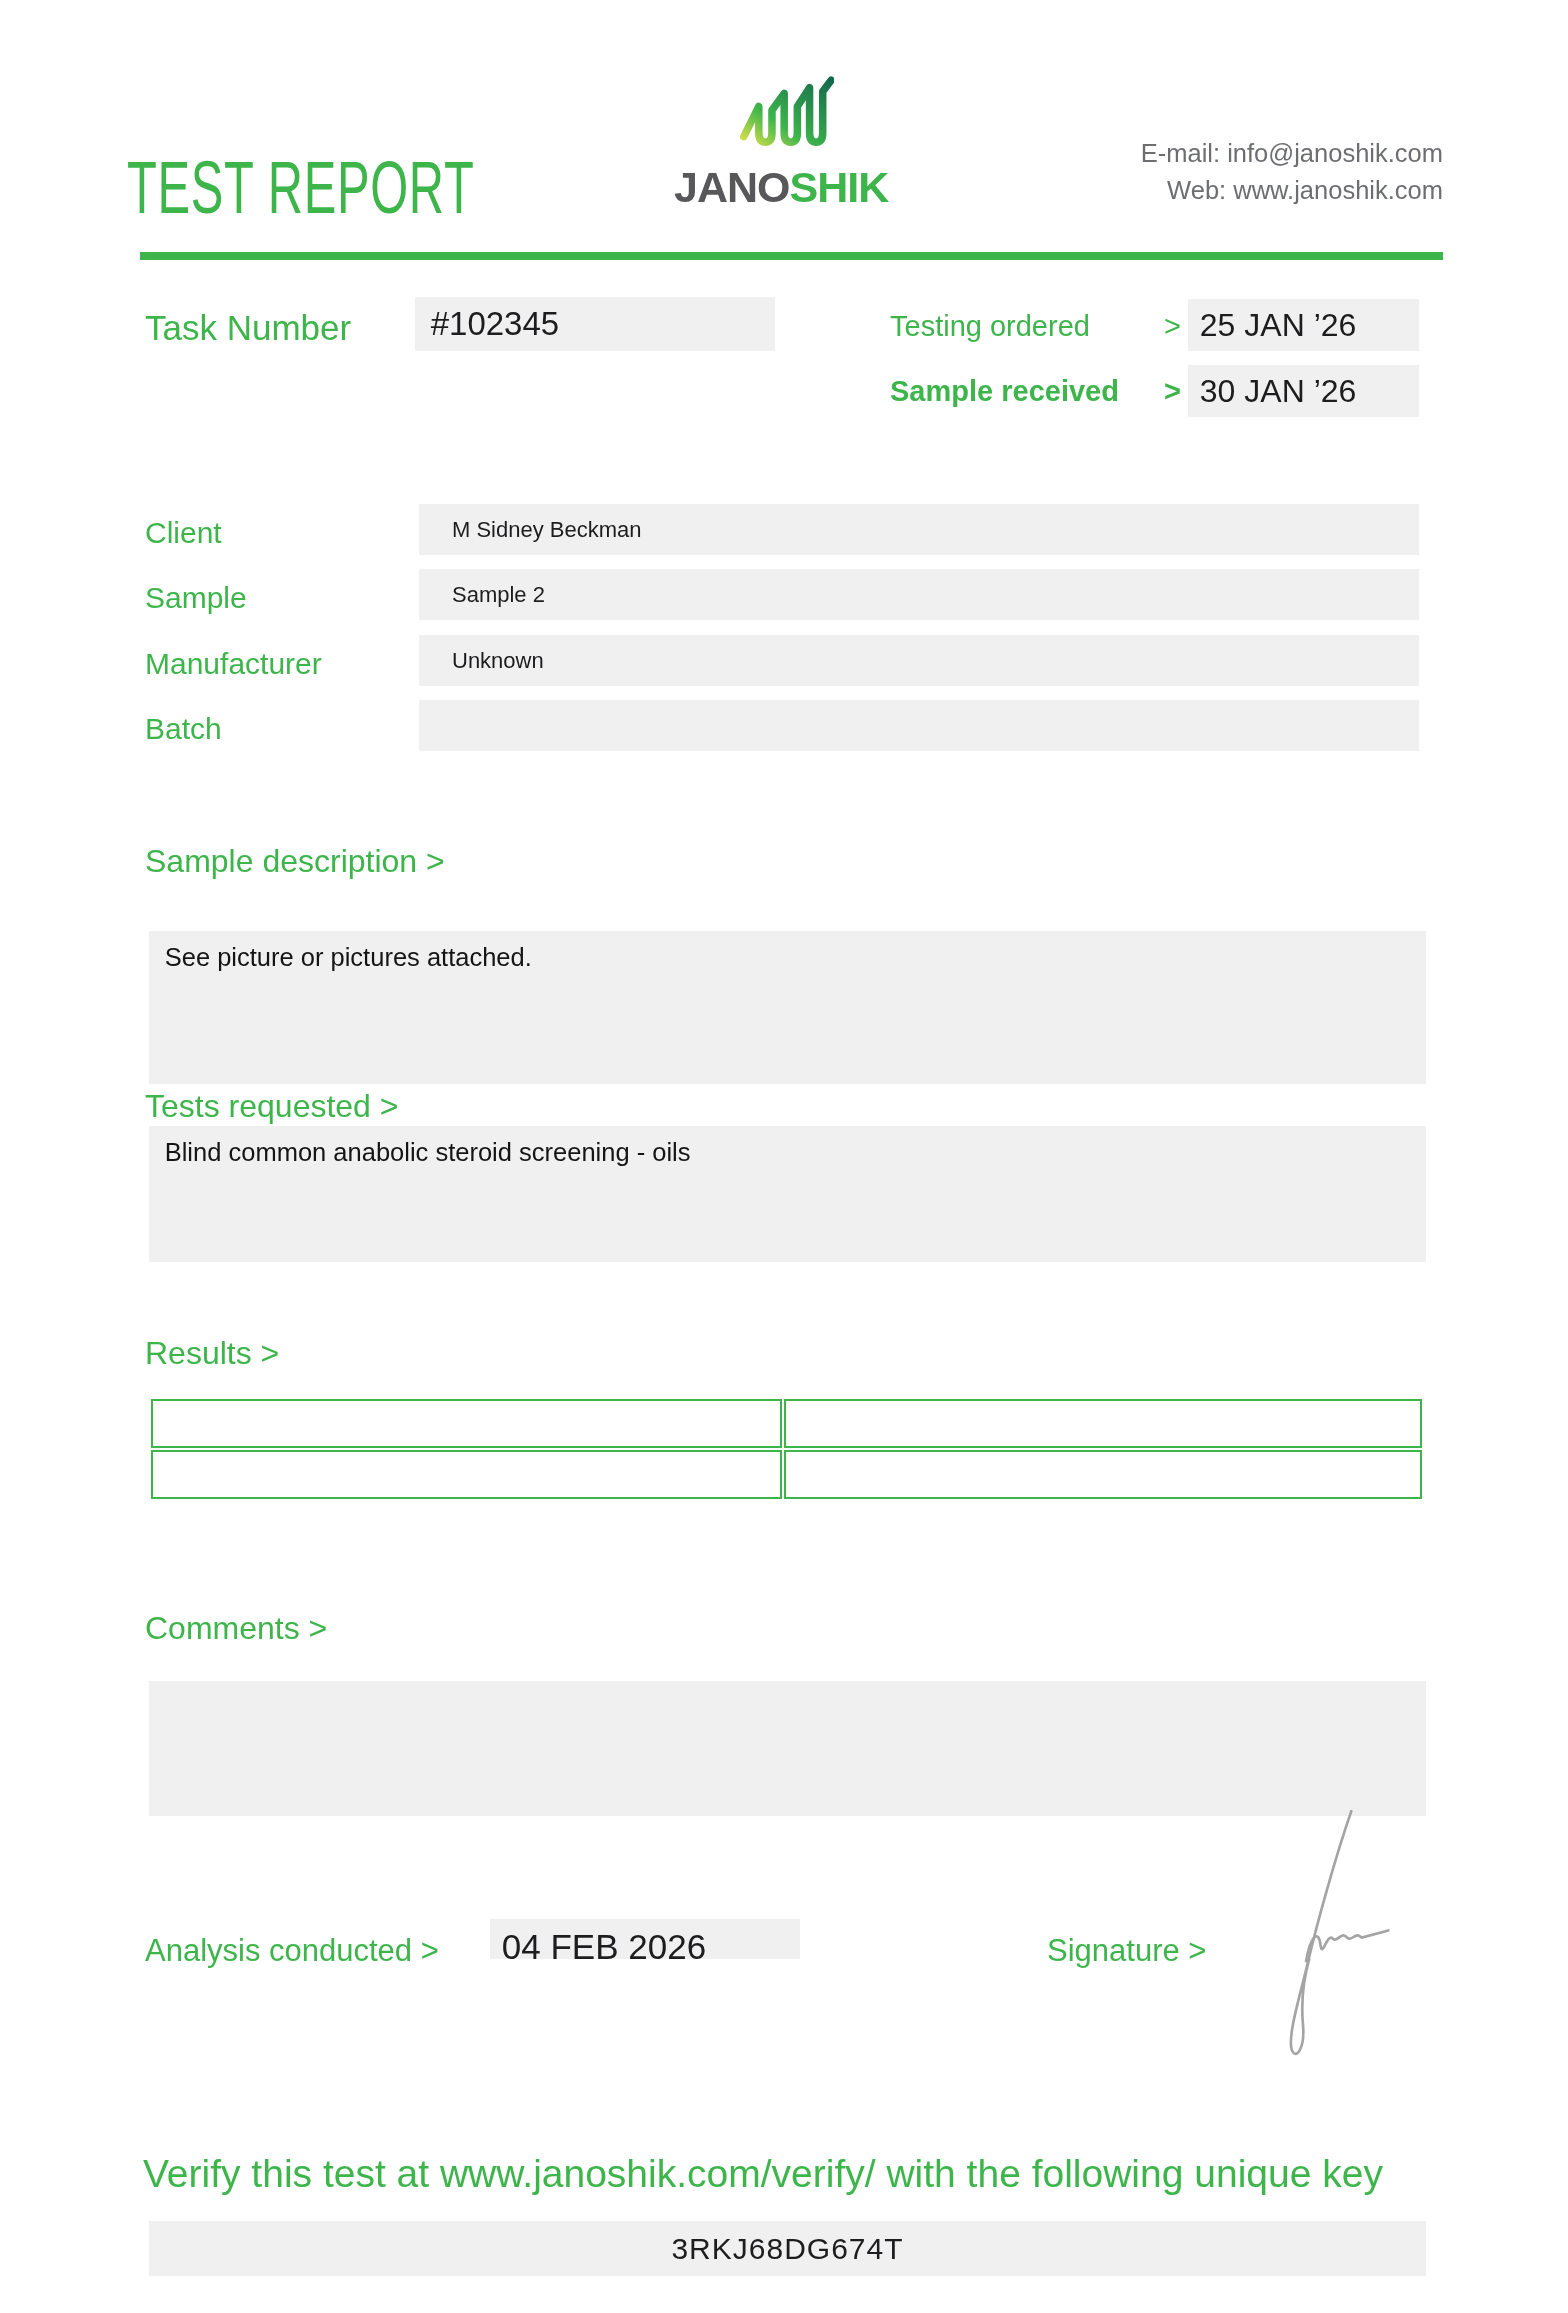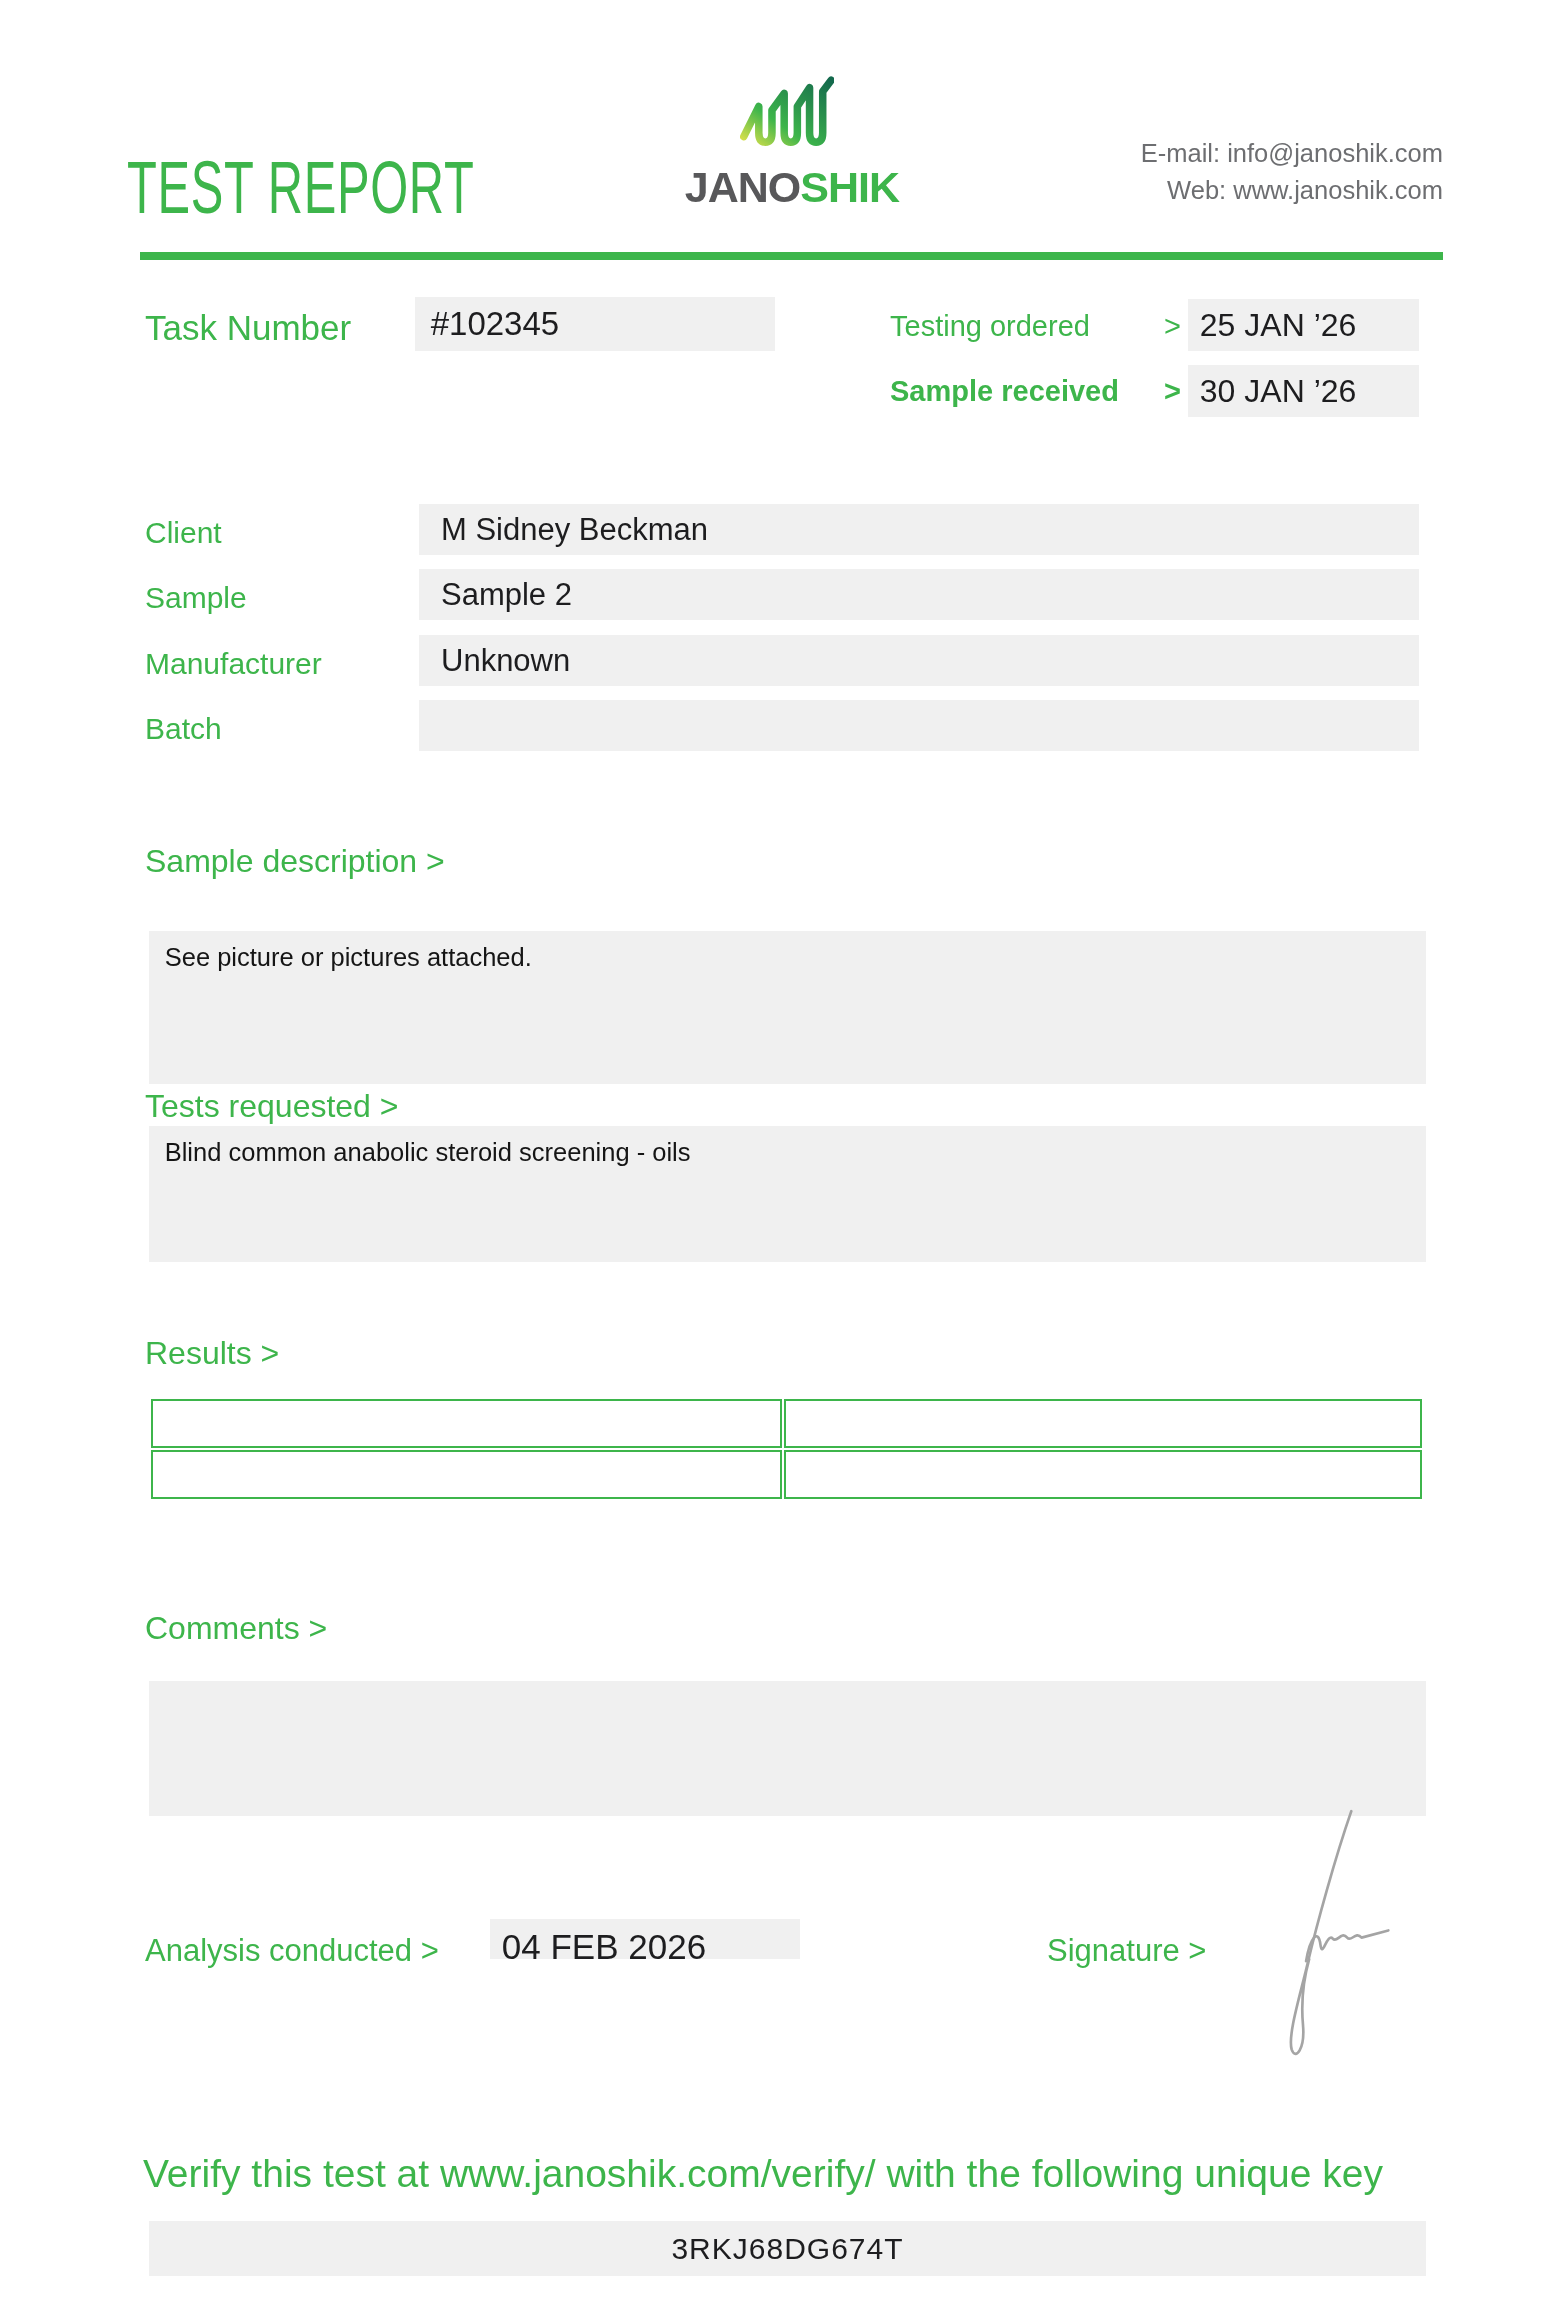--- a/index.html
+++ b/index.html
@@ -13,21 +13,21 @@
     overflow: hidden;
   }
 
   
   .title {
     position: absolute; left: 127px; top: 145px;
     font-size: 74px; color: #3db54b; letter-spacing: 1px;
     transform: scale(0.66,1); transform-origin: left top;
     white-space: nowrap;
   }
-  .logo { position: absolute; left: 674px; top: 69px; width: 225px; text-align: right; }
+  .logo { position: absolute; left: 674px; top: 69px; width: 225px; text-align: left; }
   .logo-icon { display:block; margin: 0 auto; }
   .logo-text {
     font-size: 43px; font-weight: bold; letter-spacing: -1px;
     margin-top: 2px; white-space: nowrap;
   }
   .logo-text .jano { color: #58585a; }
   .logo-text .shik { color: #3db54b; }
   .contact {
     position: absolute; right: 125px; top: 135px;
     text-align: right; font-size: 25.5px; line-height: 37px; color: #6d6e71;
@@ -51,21 +51,21 @@
   .date-label-1 { top: 310px; }
   .date-label-2 { top: 375px; font-weight: bold; }
   .date-box { width: 231px; height: 52px; left: 1188px; }
   .date-box-1 { top: 299px; }
   .date-box-2 { top: 365px; }
   .date-box .val { display:block; font-size: 32px; line-height: 52px; padding-left: 11.8px; white-space: nowrap; }
 
   
   .info-label { left: 145px; font-size: 30px; }
   .info-box { left: 419px; width: 1000px; height: 51px; }
-  .info-box .val { display:block; font-size: 31px; line-height: 51px; padding-left: 22px; }
+  .info-box .val { display:block; font-size: 22px; line-height: 51px; padding-left: 33px; }
 
   
   .section-head { left: 145px; font-size: 32px; }
   .content-box { left: 149px; width: 1277px; }
   .content-box .body-text {
     display:block; font-size: 25.5px; color: #151515; padding: 11.8px 15.7px 0 15.7px;
   }
 
   
   .results-table {

